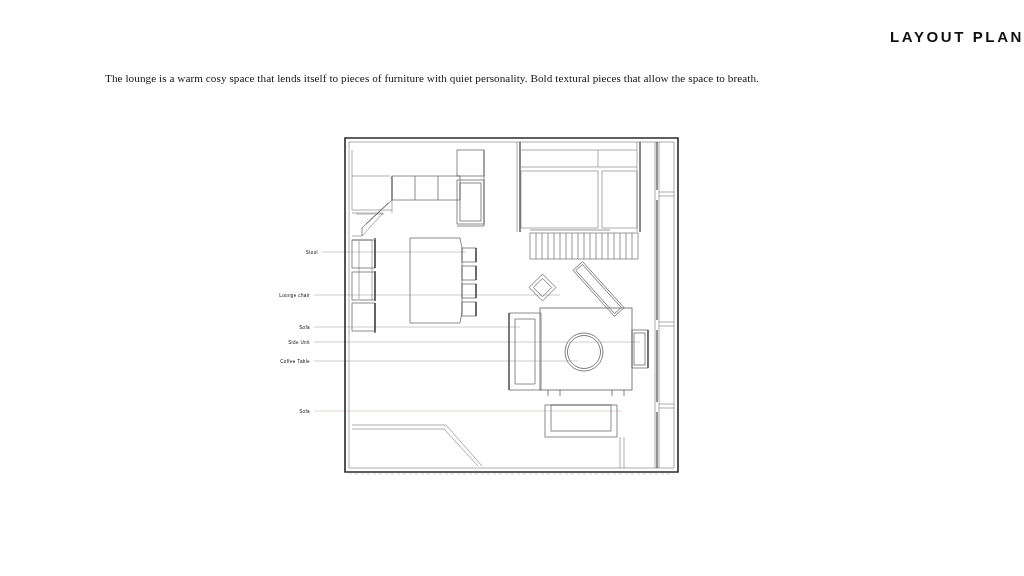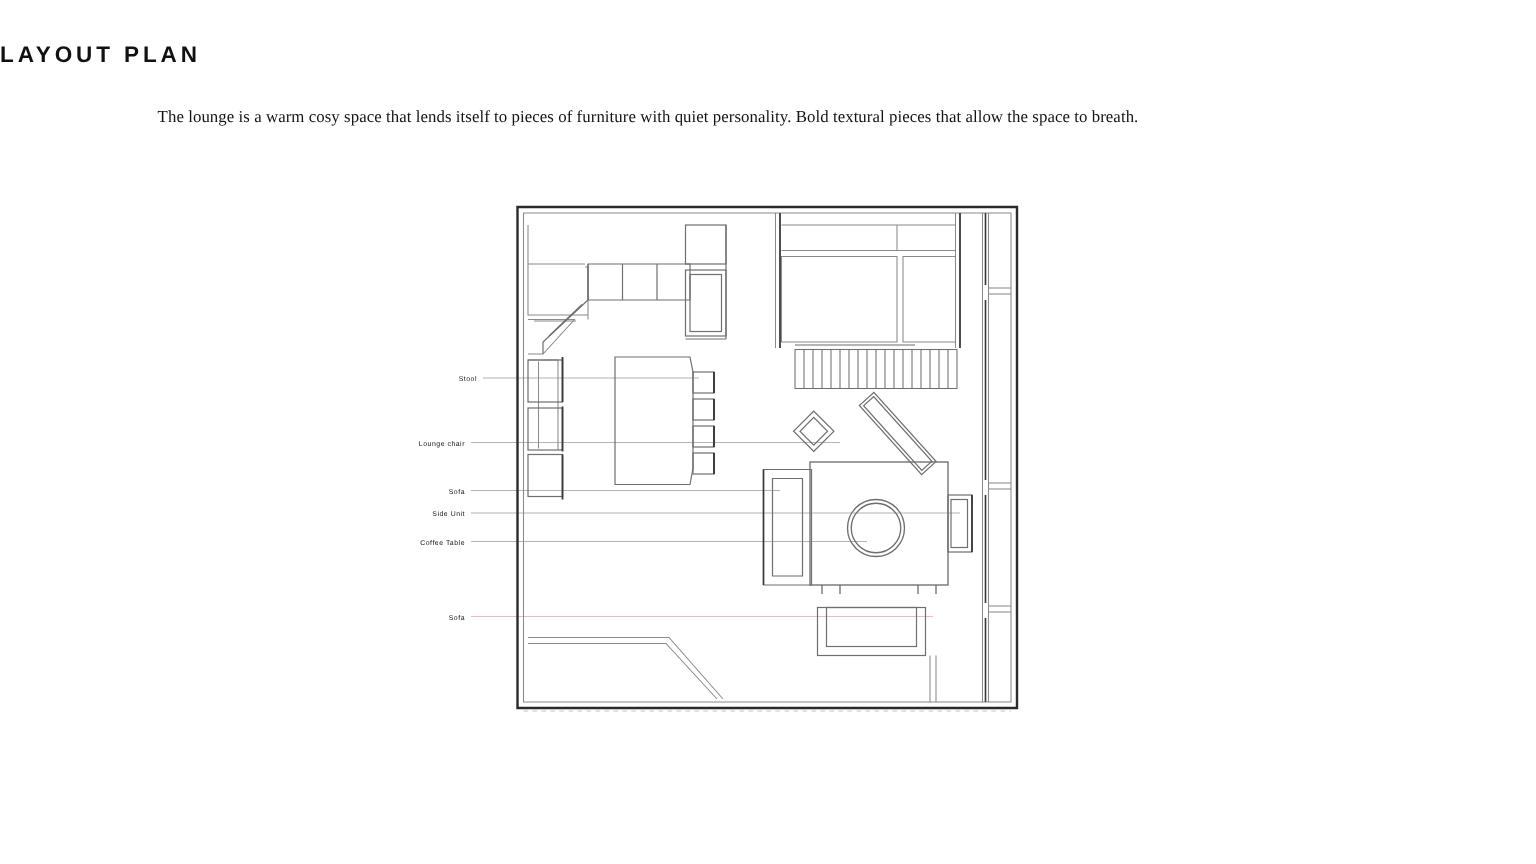--- a/index.html
+++ b/index.html
@@ -13,21 +13,21 @@
     position: relative;
     overflow: hidden;
     font-family: "Liberation Sans", sans-serif;
     color: #1a1a1a;
   }
   #page-title {
     position: absolute;
     top: 28px;
     left: 0;
     width: 1024px;
-    text-align: left;
+    text-align: right;
     font-family: "Liberation Sans", sans-serif;
     font-size: 15px;
     font-weight: 700;
     letter-spacing: 2.6px;
     color: #111111;
   }
   #page-subtitle {
     position: absolute;
     top: 72px;
     left: 0;

